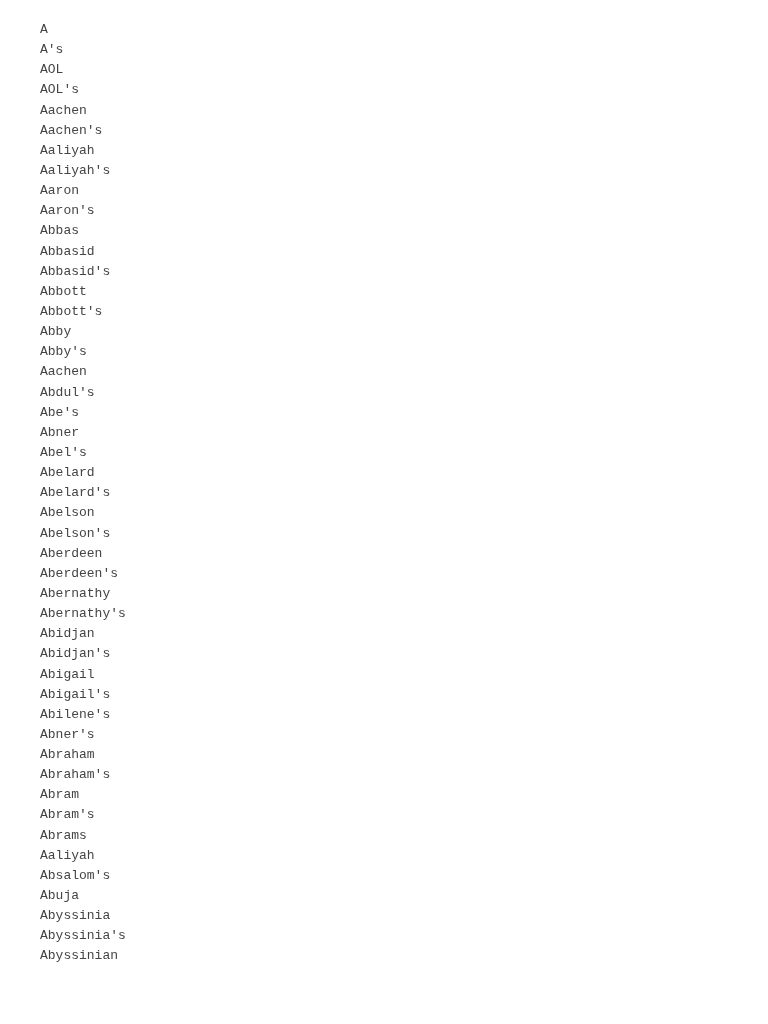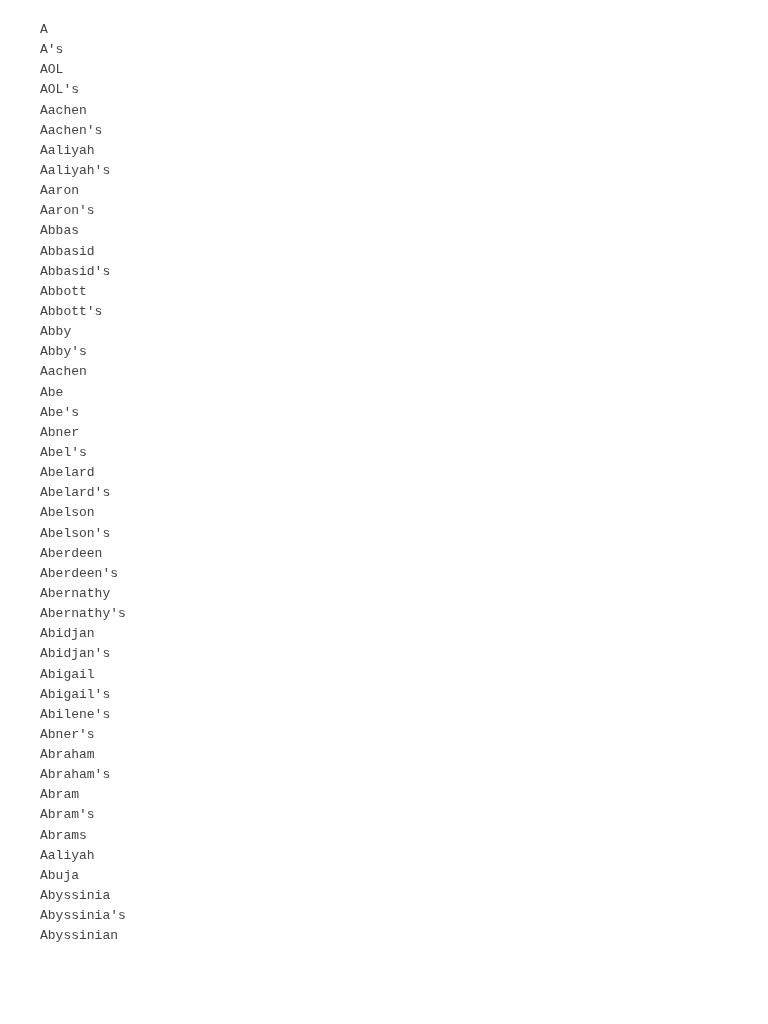--- a/index.html
+++ b/index.html
@@ -38,21 +38,21 @@
     <div class="word-item">Aaron</div>
     <div class="word-item">Aaron's</div>
     <div class="word-item">Abbas</div>
     <div class="word-item">Abbasid</div>
     <div class="word-item">Abbasid's</div>
     <div class="word-item">Abbott</div>
     <div class="word-item">Abbott's</div>
     <div class="word-item">Abby</div>
     <div class="word-item">Abby's</div>
     <div class="word-item">Aachen</div>
-    <div class="word-item">Abe</div>
+    <div class="word-item">Abdul's</div>
     <div class="word-item">Abe's</div>
     <div class="word-item">Abner</div>
     <div class="word-item">Abel's</div>
     <div class="word-item">Abelard</div>
     <div class="word-item">Abelard's</div>
     <div class="word-item">Abelson</div>
     <div class="word-item">Abelson's</div>
     <div class="word-item">Aberdeen</div>
     <div class="word-item">Aberdeen's</div>
     <div class="word-item">Abernathy</div>
@@ -62,17 +62,18 @@
     <div class="word-item">Abigail</div>
     <div class="word-item">Abigail's</div>
     <div class="word-item">Abilene's</div>
     <div class="word-item">Abner's</div>
     <div class="word-item">Abraham</div>
     <div class="word-item">Abraham's</div>
     <div class="word-item">Abram</div>
     <div class="word-item">Abram's</div>
     <div class="word-item">Abrams</div>
     <div class="word-item">Aaliyah</div>
+    <div class="word-item">Absalom's</div>
     <div class="word-item">Abuja</div>
     <div class="word-item">Abyssinia</div>
     <div class="word-item">Abyssinia's</div>
     <div class="word-item">Abyssinian</div>
   </div>
 
 </body></html>

